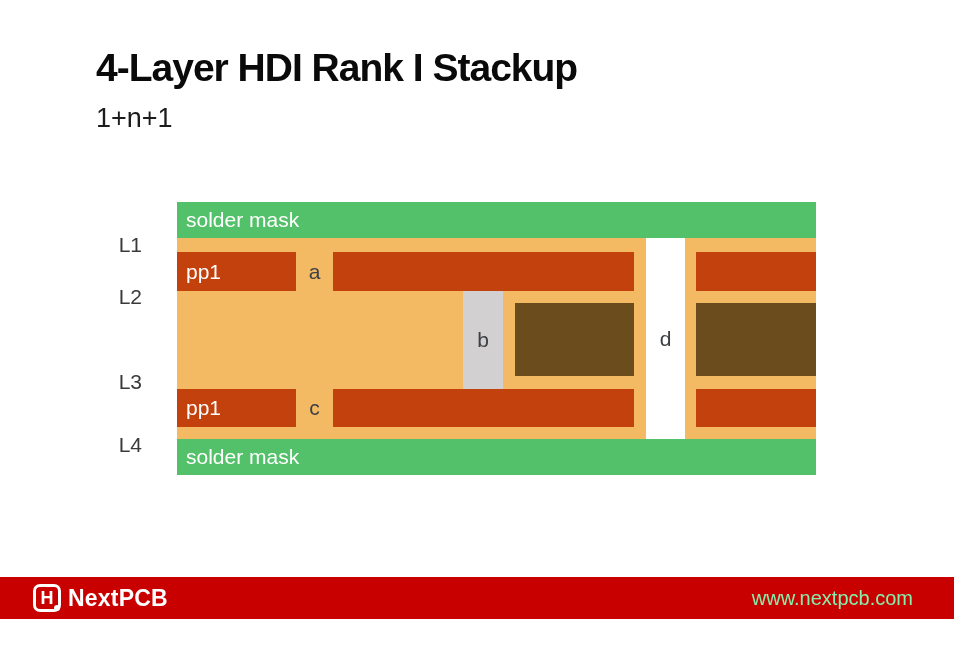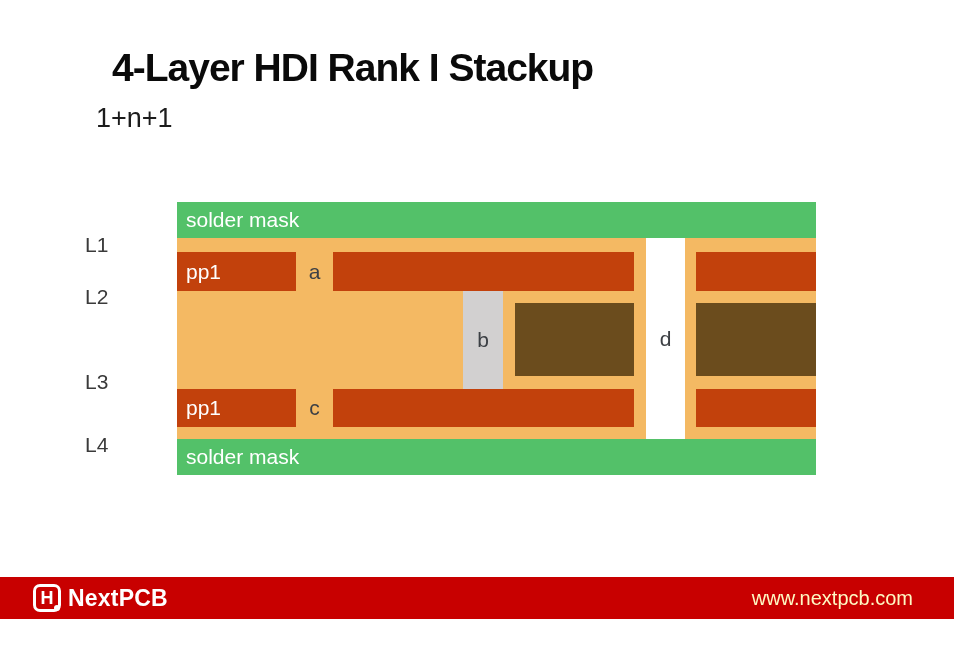--- a/index.html
+++ b/index.html
@@ -2,31 +2,31 @@
 <html><head>
 <meta charset="utf-8">
 <style>
   * { margin:0; padding:0; box-sizing:border-box; }
   html,body { background:#fff; }
   .slide {
     position:relative; width:954px; height:654px; background:#ffffff;
     font-family:"Liberation Sans", sans-serif; overflow:hidden;
   }
   .title {
-    position:absolute; left:112px; top:46px;
+    position:absolute; left:96px; top:46px;
     font-size:39px; line-height:44px; font-weight:700;
     letter-spacing:-1px; color:#0a0a0a; white-space:nowrap;
   }
   .subtitle {
     position:absolute; left:96px; top:103px;
     font-size:27px; color:#1c1c1c;
   }
   .layer-label {
     position:absolute; left:85px; width:57px; height:26px;
-    line-height:26px; text-align:left; font-size:21px; color:#3a3a3a;
+    line-height:26px; text-align:right; font-size:21px; color:#3a3a3a;
   }
   .ll-1 { top:232px; } .ll-2 { top:284px; } .ll-3 { top:369px; } .ll-4 { top:432px; }
 
   .diagram { position:absolute; left:177px; top:202px; width:760px; height:273px; }
   .diagram div { position:absolute; }
 
   .mask { left:0; width:639px; height:36px; background:#53C169; }
   .mask-top { top:0; } .mask-bottom { top:237px; }
   .mask .lbl, .gold .lbl, .core .lbl {
     display:block; padding-left:9px; color:#ffffff; font-size:21px; white-space:nowrap;
@@ -77,21 +77,21 @@
     border-radius:7px; display:flex; align-items:center; justify-content:center;
   }
   .logo-h { font-weight:700; font-size:18px; line-height:20px; color:#fff; }
   .logo-dot {
     position:absolute; right:-2px; bottom:-2px; width:6px; height:6px;
     background:#fff; border-radius:50%;
   }
   .brand { margin-left:7px; font-size:23px; font-weight:700; letter-spacing:0.2px; }
   .url {
     position:absolute; right:41px; top:0; height:42px; line-height:42px;
-    font-size:20px; color:#fef9c3;
+    font-size:20px; color:#86efac;
   }
 </style>
 </head>
 <body>
 
 <div class="slide">
 
   <h1 class="title">4-Layer HDI Rank I Stackup</h1>
   <div class="subtitle">1+n+1</div>
 

